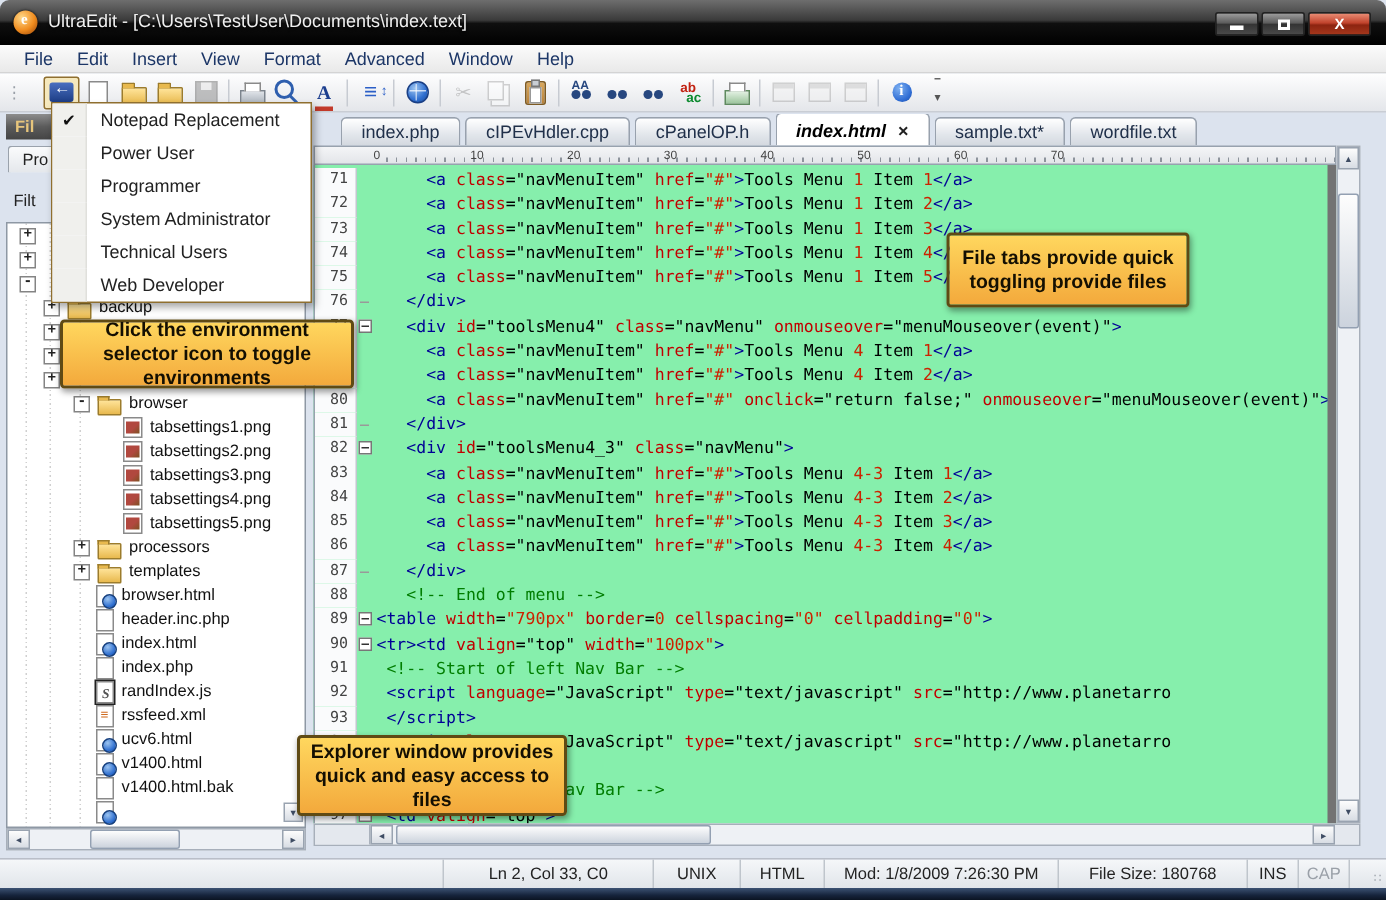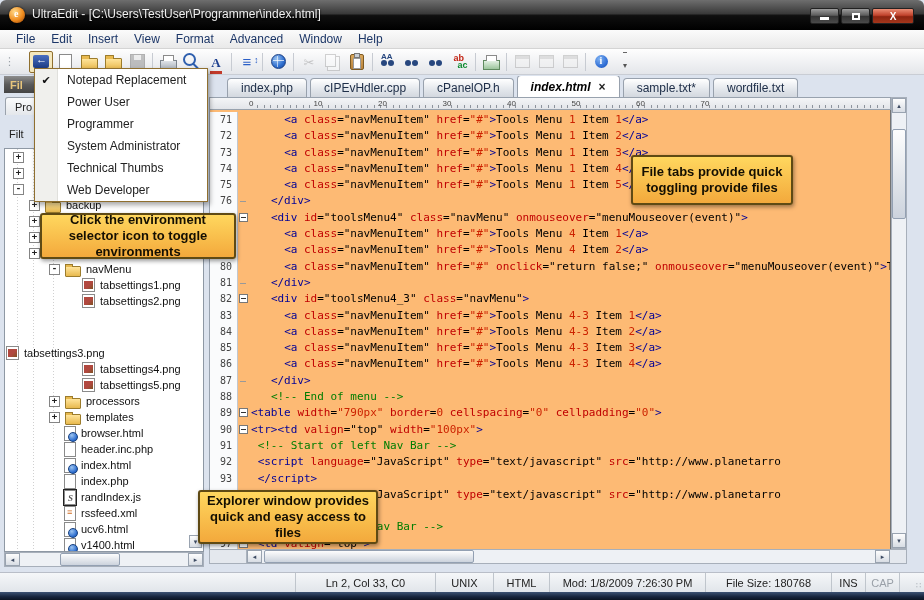--- a/index.html
+++ b/index.html
@@ -109,22 +109,22 @@
   .sc-btn{background:linear-gradient(#fdfdfd,#d8dde4);border:1px solid #99a3b0;color:#3e4c63;font-size:7px;
     display:flex;align-items:center;justify-content:center;flex:none;box-sizing:border-box}
   .sc-thumb{background:linear-gradient(#fdfdfd,#ccd3dd);border:1px solid #93a0b2;border-radius:2px;box-sizing:border-box}
   .tree-vdown{position:absolute;right:1px;top:386px;width:13px;height:13px}
   
   .ruler{position:absolute;left:209px;top:97px;width:682px;height:13px;box-sizing:border-box;
     background:linear-gradient(#f4f5f7,#e3e5e9);border:1px solid #98a2ae;font-size:8px;color:#444}
   .rl{position:absolute;top:1px}
   .ruler-ticks{position:absolute;left:42px;right:0;bottom:1px;height:3px;
     background:repeating-linear-gradient(90deg,transparent 0 5.45px,#8d939c 5.45px 6.45px)}
-  .code-area{position:absolute;left:209px;top:110px;width:682px;height:439px;background:#fdba74;box-sizing:border-box;
-    border-left:1px solid #98a2ae;border-right:1px solid #737373;overflow:hidden;padding-top:2px}
+  .code-area{position:absolute;left:209px;top:110px;width:682px;height:439px;background:#86efac;box-sizing:border-box;
+    border-left:1px solid #98a2ae;border-right:6px solid #737373;overflow:hidden;padding-top:2px}
   .cl{display:flex;height:16.3px;font:11px/16.3px "DejaVu Sans Mono",monospace}
   .ln{width:28px;flex:none;text-align:right;color:#444;font-size:10px;padding-right:5px;border-right:1px solid #c2c7ce;
     background:#fafbfc;box-sizing:border-box}
   .fm{width:13px;flex:none;position:relative}
   .fbox{position:absolute;left:1px;top:3px;width:9px;height:9px;border:1px solid #777;background:#fff;box-sizing:border-box}
   .fbox::before{content:"";position:absolute;left:1px;top:3px;width:5px;height:1px;background:#333}
   .ftick{position:absolute;left:2px;top:8px;width:6px;height:1px;background:#999}
   .ct{white-space:pre}
   .s-t{color:#000096}.s-a{color:#c00000}.s-n{color:#cc2200}.s-k{color:#000}.s-c{color:#007d00}
   
@@ -149,21 +149,21 @@
 </style>
 </head>
 <body>
 
 <div id="win">
 
   <div class="titlebar">
     <div class="app-icon">
         <span>e</span>
       </div>
-    <div class="title-text">UltraEdit - [C:\Users\TestUser\Programmer\index.html]</div>
+    <div class="title-text">UltraEdit - [C:\Users\TestUser\Documents\index.text]</div>
     <div class="win-controls">
       <div class="wc">
           <span class="g-min"></span>
         </div>
       <div class="wc">
           <span class="g-max"></span>
         </div>
       <div class="wc close">
           <span>X</span>
         </div>
@@ -297,31 +297,31 @@
         <span class="xb">+</span>
         <span class="tree-label"></span>
       </div>
       <div class="tree-row" style="padding-left: 24px;">
         <span class="xb">+</span>
         <span class="tree-label"></span>
       </div>
       <div class="tree-row" style="padding-left: 44px;">
         <span class="xb">-</span>
         <span class="fi fi-folder"></span>
-        <span class="tree-label">navMenu</span>
+        <span class="tree-label">browser</span>
       </div>
       <div class="tree-row" style="padding-left: 76px;">
         <span class="fi fi-img"></span>
         <span class="tree-label">tabsettings1.png</span>
       </div>
       <div class="tree-row" style="padding-left: 76px;">
         <span class="fi fi-img"></span>
         <span class="tree-label">tabsettings2.png</span>
       </div>
-      <div class="tree-row" style=" margin-top: 36px;">
+      <div class="tree-row" style="padding-left: 76px;">
         <span class="fi fi-img"></span>
         <span class="tree-label">tabsettings3.png</span>
       </div>
       <div class="tree-row" style="padding-left: 76px;">
         <span class="fi fi-img"></span>
         <span class="tree-label">tabsettings4.png</span>
       </div>
       <div class="tree-row" style="padding-left: 76px;">
         <span class="fi fi-img"></span>
         <span class="tree-label">tabsettings5.png</span>
@@ -604,21 +604,21 @@
       <div class="env-item">
         <span class="env-gut"></span>
         <span class="env-label">Programmer</span>
       </div>
       <div class="env-item">
         <span class="env-gut"></span>
         <span class="env-label">System Administrator</span>
       </div>
       <div class="env-item">
         <span class="env-gut"></span>
-        <span class="env-label">Technical Thumbs</span>
+        <span class="env-label">Technical Users</span>
       </div>
       <div class="env-item">
         <span class="env-gut"></span>
         <span class="env-label">Web Developer</span>
       </div>
     </div>
 
   <div class="callout" style="left:40px;top:213px;width:196px;height:46px">Click the environment selector icon to toggle environments</div>
   <div class="callout" style="left:631px;top:155px;width:162px;height:50px">File tabs provide quick toggling provide files</div>
   <div class="callout" style="left:198px;top:490px;width:180px;height:54px">Explorer window provides quick and easy access to files</div>

